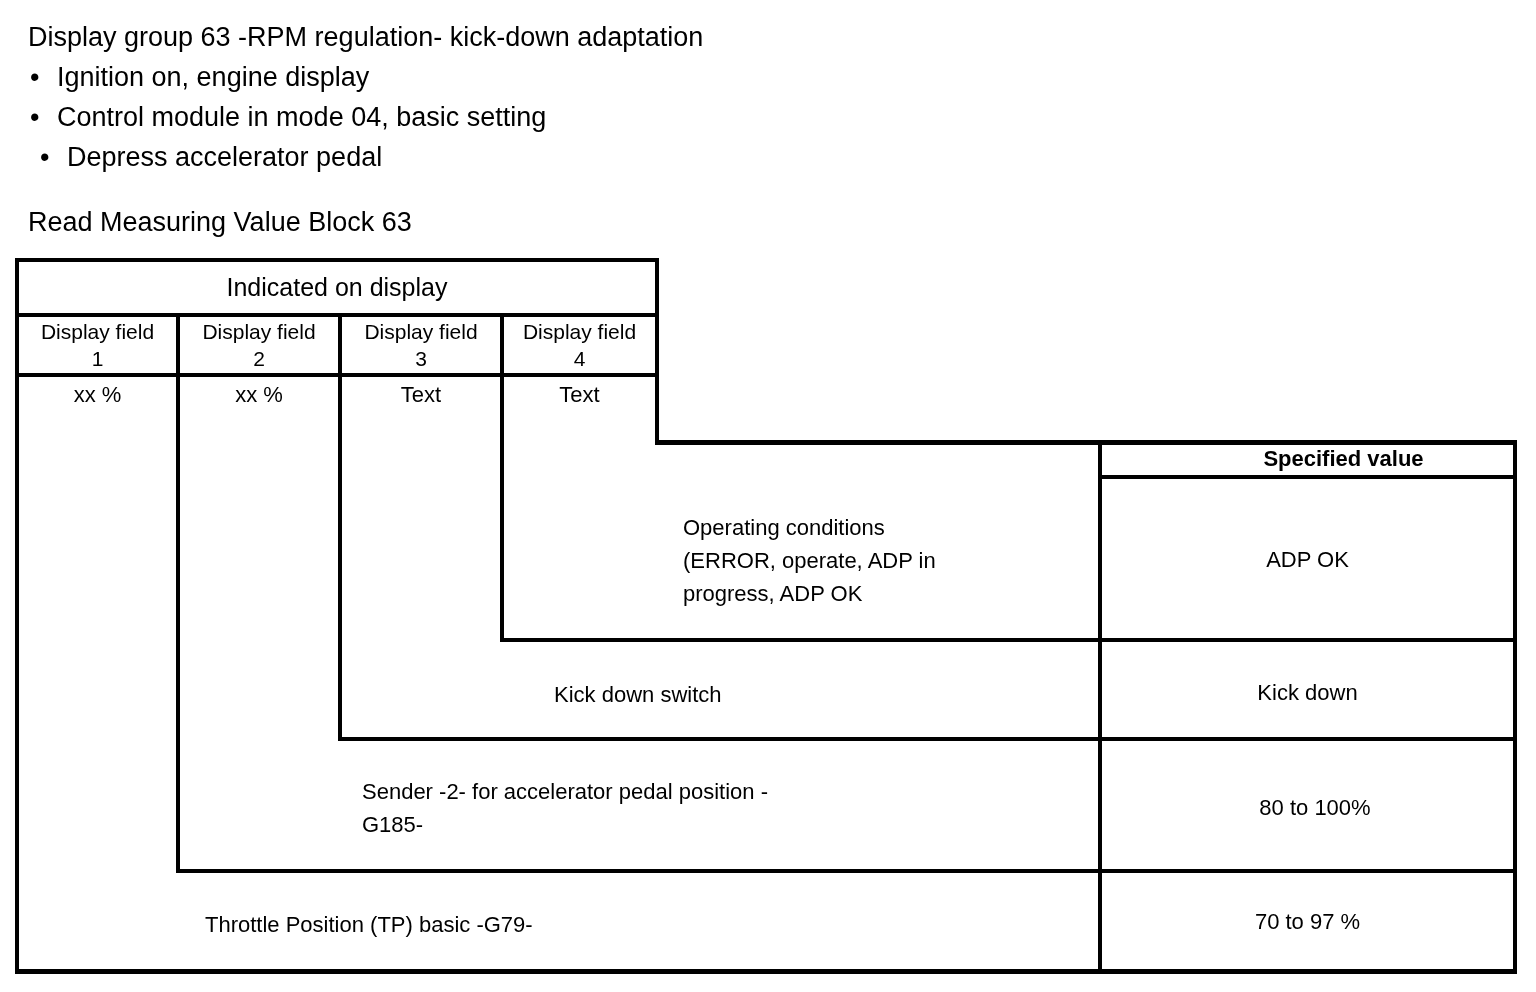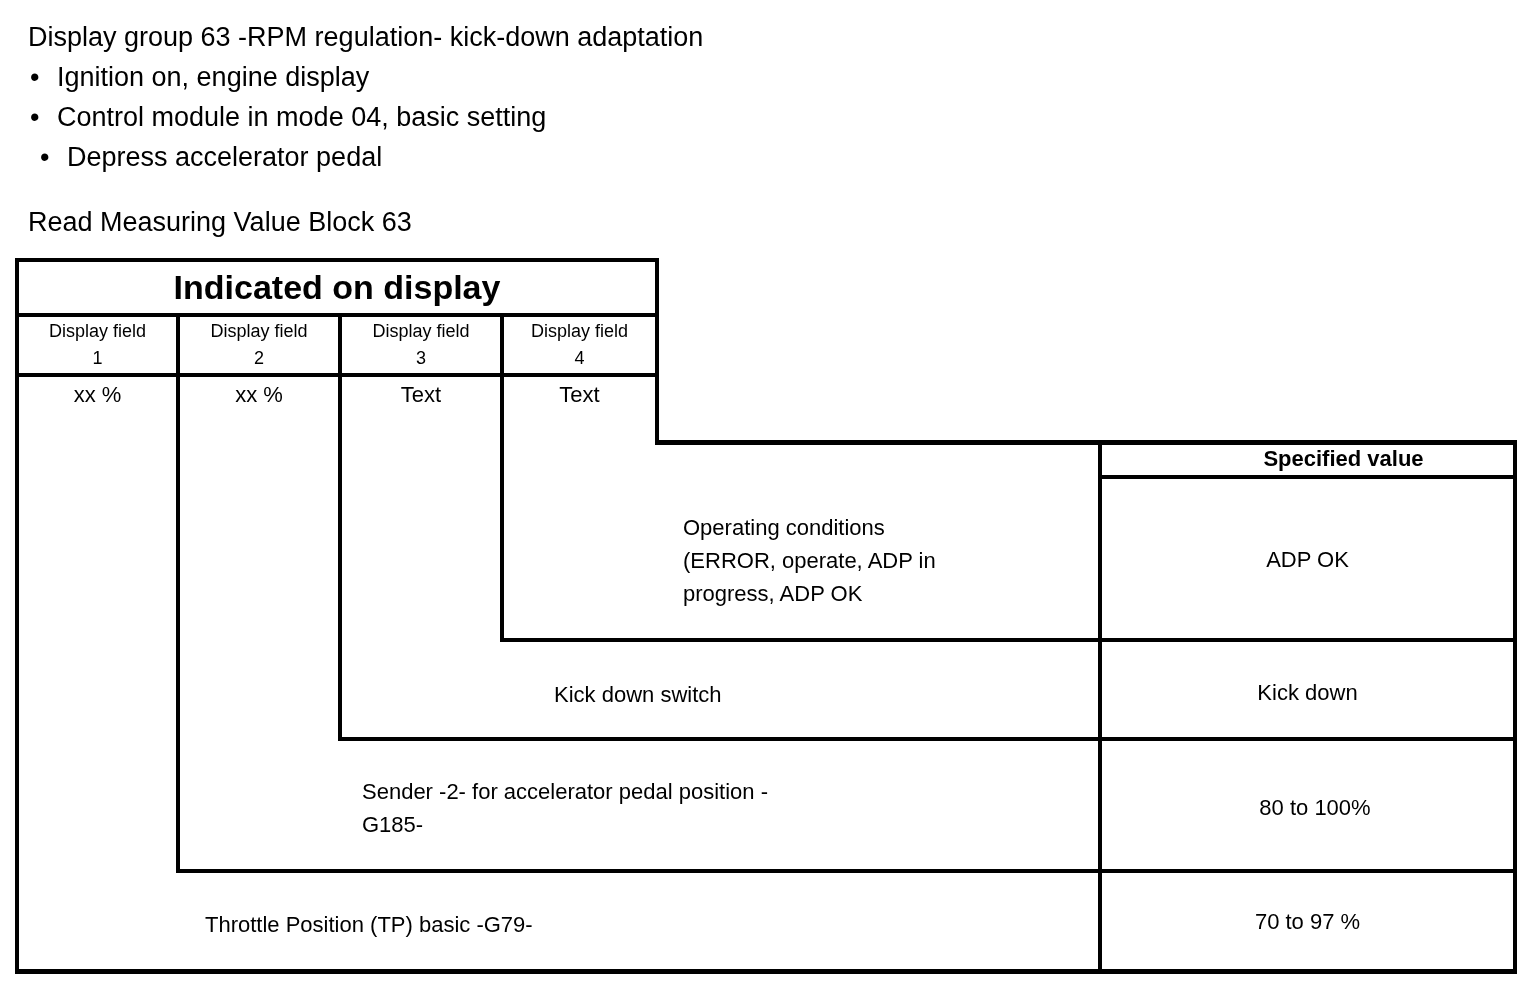--- a/index.html
+++ b/index.html
@@ -11,22 +11,22 @@
     color:#000000;
     font-family:"Liberation Sans","DejaVu Sans",sans-serif;
     overflow:hidden;
   }
   .abs { position:absolute; }
   .line { position:absolute; background:#000000; }
   .top-text { font-size:27px; font-weight:normal; white-space:nowrap; line-height:31px; }
   .bullet-dot { display:inline-block; width:27px; }
   .cellc { display:flex; align-items:center; justify-content:center; text-align:center; }
   .tbl { font-size:22px; line-height:26px; }
-  .tbl-sm { font-size:18px; line-height:27px; }
-  .hdr-big { font-size:34px; font-weight:bold;text-align:center; }
+  .tbl-sm { font-size:21px; line-height:27px; }
+  .hdr-big { font-size:25px; font-weight:normal;text-align:center; }
   .hdr-bold { font-size:22px; font-weight:bold;margin-left:36px; }
   .pre { white-space:pre-line; }
   .desc { font-size:22px; line-height:33px; }
 </style>
 </head>
 <body>
 
 <div id="canvas">
 
   <div class="abs top-text" style="left:28px; top:22px;">Display group 63 -RPM regulation- kick-down adaptation</div>

